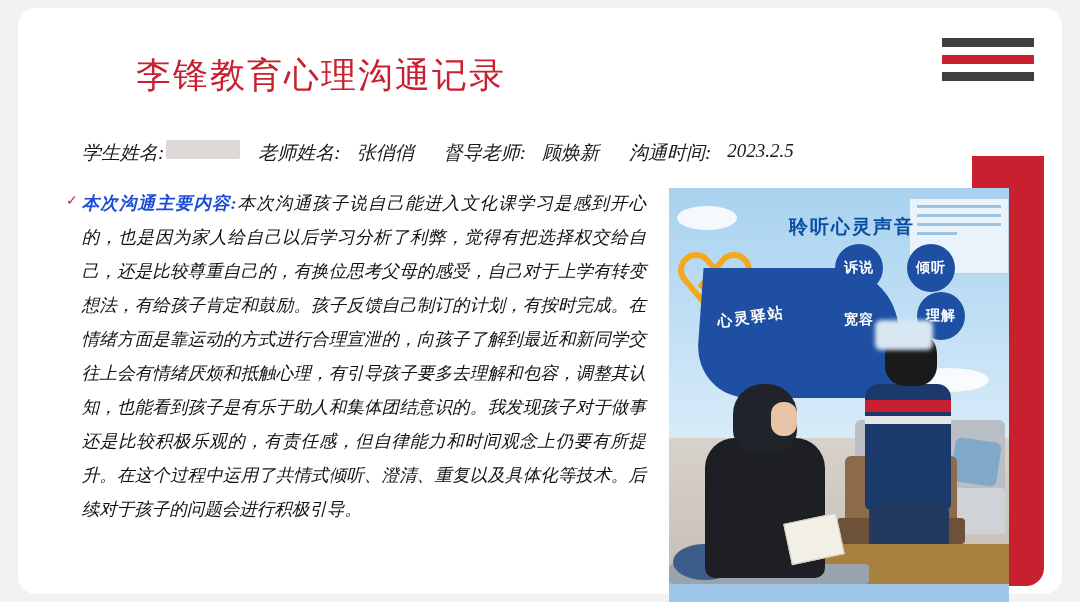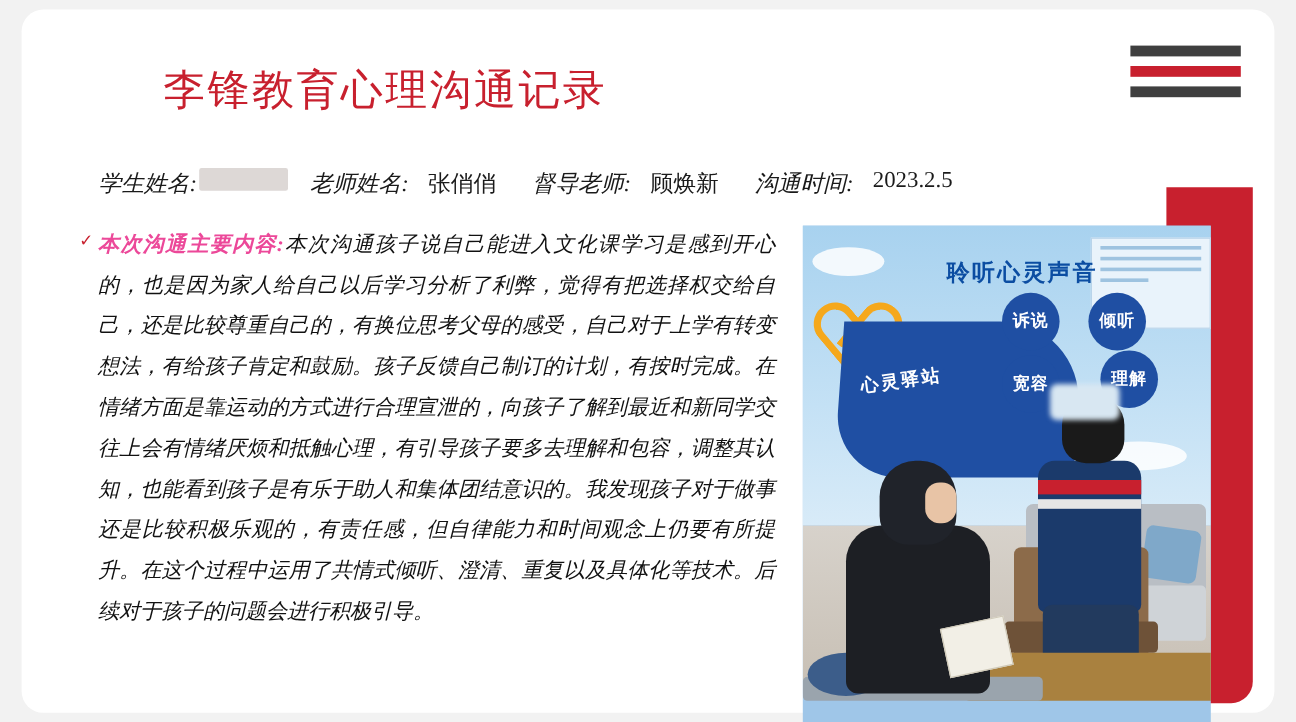--- a/index.html
+++ b/index.html
@@ -145,21 +145,21 @@
     position: absolute;
     left: 64px;
     top: 132px;
     display: flex;
     font-family: "Liberation Serif", "DejaVu Serif", serif;
     font-size: 19px;
     color: #1a1a1a;
     white-space: nowrap;
   }
   .inforow .lbl { font-style: italic; }
-  .inforow .val { }
+  .inforow .val { font-style: italic; }
   .redact {
     display: inline-block;
     width: 74px;
     height: 19px;
     background: #ddd8d6;
     vertical-align: middle;
     margin: 0 2px;
     border-radius: 2px;
   }
   .gap-sm { display: inline-block; width: 16px; }
@@ -186,21 +186,21 @@
   .para {
     font-family: "Liberation Serif", "DejaVu Serif", serif;
     font-size: 17.5px;
     line-height: 34px;
     color: #111111;
     text-align: justify;
     font-style: italic;
     text-indent: 0;
   }
   .para .hl {
-    color: #ec4899;
+    color: #1d4ed8;
     font-weight: bold;
     font-style: italic;
   }
 
   
   .photo {
     position: absolute;
     left: 635px;
     top: 180px;
     width: 340px;

